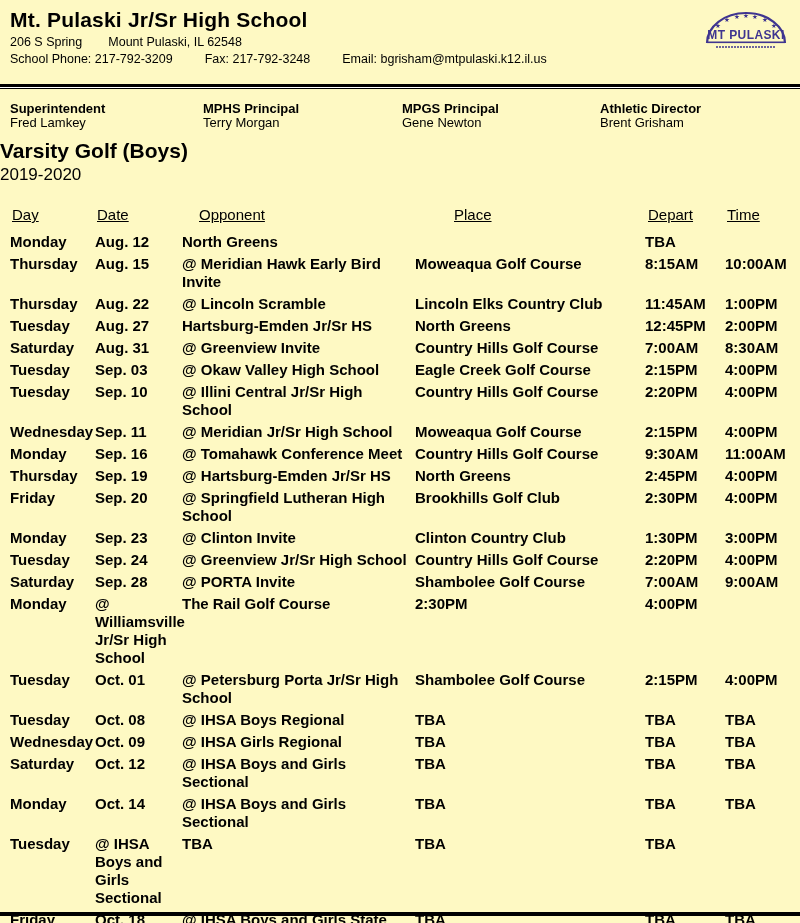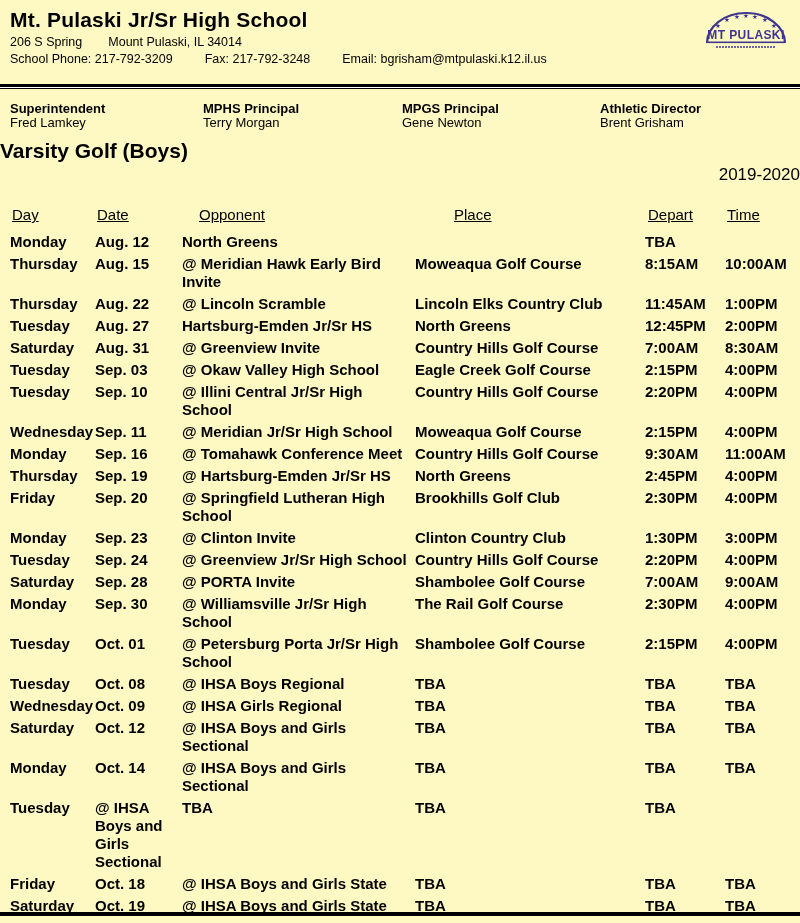--- a/index.html
+++ b/index.html
@@ -23,21 +23,21 @@
   }
   
   .staff-row {
     display:grid; grid-template-columns:193px 199px 198px auto;
     padding:13px 8px 0 10px; font-size:13px; line-height:14px;
   }
   .staff-title { font-weight:bold; }
   .staff-name { font-weight:normal; }
   
   .evt-title { text-align:left; font-size:21px; font-weight:bold; margin-top:8px; line-height:25px; }
-  .evt-season { text-align:right; font-size:17px; margin-top:1px; line-height:21px; }
+  .evt-season { text-align:left; font-size:17px; margin-top:1px; line-height:21px; }
   
   .table { margin:21px 8px 0 10px; }
   .grid-row {
     display:grid;
     grid-template-columns:85px 87px 233px 230px 80px auto;
     font-size:15px; line-height:18px;
   }
   .thead { font-weight:normal; padding-bottom:9px; }
   .thead .th { text-decoration:underline; }
   .th-day    { padding-left:2px; }
@@ -54,21 +54,21 @@
   }
 </style>
 </head>
 <body>
 
 <div class="page">
 
   <div class="hdr">
     <div class="school-name">Mt. Pulaski Jr/Sr High School</div>
     <div class="addr-line">
-      <span class="gap">206 S Spring</span><span>Mount Pulaski, IL  34014</span>
+      <span class="gap">206 S Spring</span><span>Mount Pulaski, IL  62548</span>
     </div>
     <div class="contact-line">
       <span class="seg">School Phone: 217-792-3209</span><span class="seg">Fax: 217-792-3248</span><span>Email: bgrisham@mtpulaski.k12.il.us</span>
     </div>
     <svg class="logo" viewBox="0 0 92 54" xmlns="http://www.w3.org/2000/svg">
       <path d="M7,37 A39,30 0 0 1 85,37" fill="none" stroke="#3f3590" stroke-width="2.2"></path>
       <g fill="#3f3590" font-family="Liberation Sans, sans-serif" font-size="6.5" text-anchor="middle">
         <text x="18" y="22">★</text>
           <text x="27" y="16">★</text>
           <text x="37" y="13">★</text>
@@ -223,21 +223,20 @@
         <div class="grid-row trow">
           <div class="c">Saturday</div>
           <div class="c">Sep. 28</div>
           <div class="c"><span class="opp-main">@ PORTA Invite</span></div>
           <div class="c">Shambolee Golf Course</div>
           <div class="c">7:00AM</div>
           <div class="c">9:00AM</div>
         </div>
         <div class="grid-row trow">
           <div class="c">Monday</div>
-          <div class="c">Sep. 30</div>
           <div class="c"><span class="opp-main">@ Williamsville Jr/Sr High School</span></div>
           <div class="c">The Rail Golf Course</div>
           <div class="c">2:30PM</div>
           <div class="c">4:00PM</div>
         </div>
         <div class="grid-row trow">
           <div class="c">Tuesday</div>
           <div class="c">Oct. 01</div>
           <div class="c"><span class="opp-main">@ Petersburg Porta Jr/Sr High School</span></div>
           <div class="c">Shambolee Golf Course</div>

